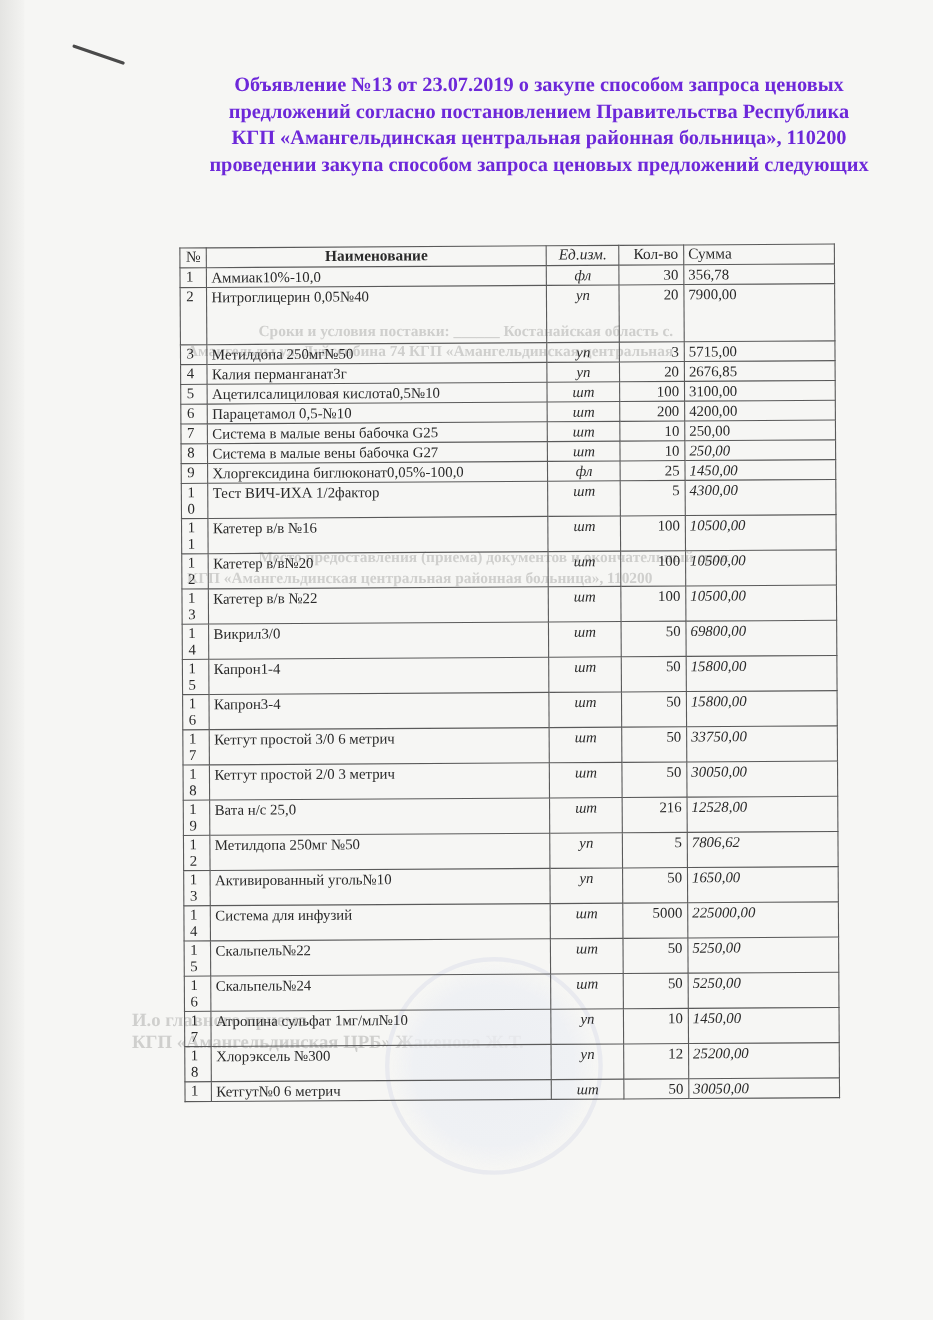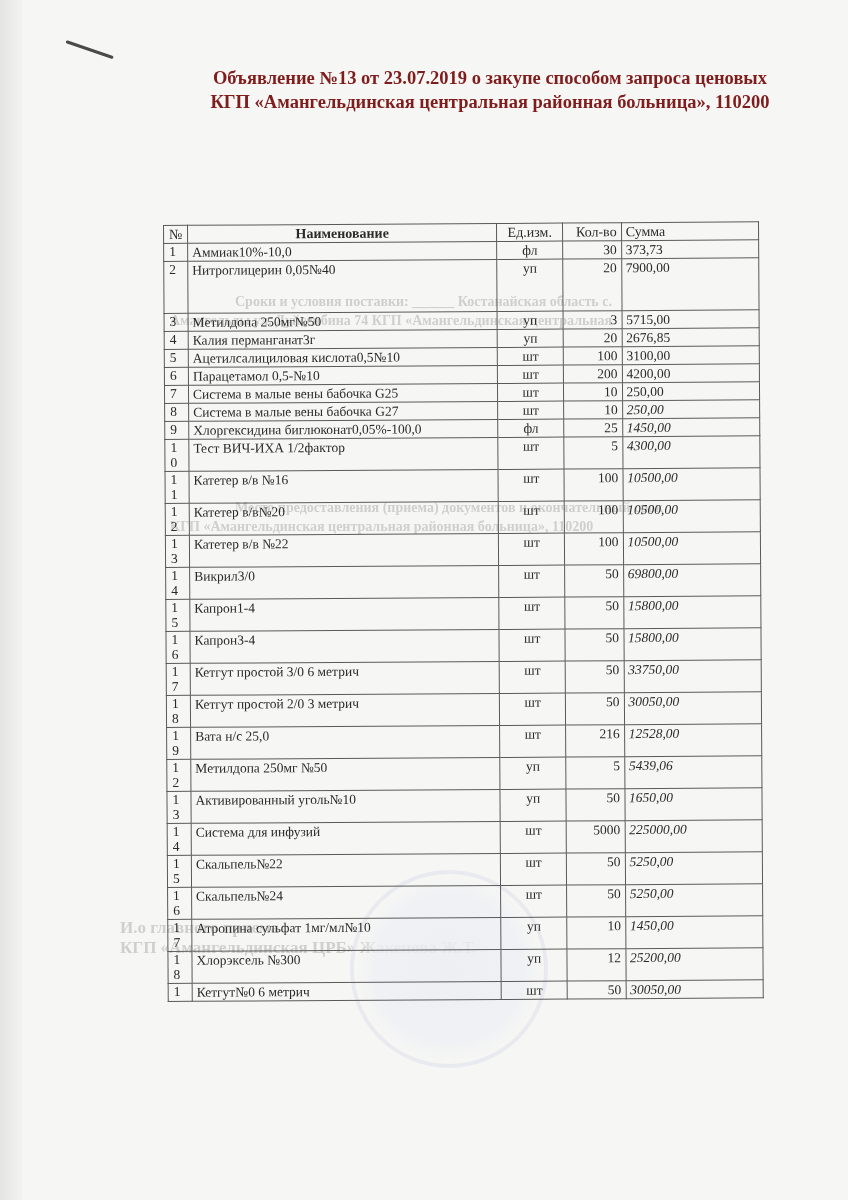--- a/index.html
+++ b/index.html
@@ -54,21 +54,21 @@
     }
     .header {
       position: absolute;
       left: 150px;
       top: 66px;
       width: 680px;
       text-align: center;
       font-weight: bold;
       font-size: 18.5px;
       line-height: 24px;
-      color: #7f1d1d;
+      color: #6d28d9;
     }
     .header div { white-space: nowrap; }
     table.goods {
       position: absolute;
       left: 163px;
       top: 225px;
       width: 596px;
       border-collapse: collapse;
       font-size: 13.5px;
       color: #2a2a2a;
@@ -82,21 +82,21 @@
       line-height: 17px;
     }
     table.goods th {
       font-weight: normal;
       font-size: 14px;
       height: 16px;
     }
     .c-no { width: 14px; text-align: left; padding-left: 5px !important; }
     .c-name { width: 304px; text-align: left; }
     .c-name-h { text-align: center; font-weight: bold !important; }
-    .c-unit { width: 57px; text-align: center; }
+    .c-unit { width: 57px; text-align: center; font-style: italic; }
     .c-qty { width: 50px; text-align: right; }
     .c-sum { width: 130px; text-align: left; }
     .c-sum.italic { font-style: italic; }
     td.c-no .no-char { display: block; line-height: 15px; }
   </style>
 </head>
 <body>
 
 <div class="page-edge"></div>
 <div class="pen-mark"></div>
@@ -104,42 +104,44 @@
 <div class="bleed" style="left:235px; top:292px;">Сроки   и   условия   поставки:   ______   Костанайская   область   с.</div>
 <div class="bleed" style="left:170px; top:311px;">Амангельды  ул.  Дуйсенбина  74  КГП  «Амангельдинская  центральная</div>
 <div class="bleed" style="left:235px; top:498px;">Место предоставления (приема) документов и окончательный срок</div>
 <div class="bleed" style="left:170px; top:517px;">КГП «Амангельдинская  центральная  районная  больница»,  110200</div>
 <div class="bleed" style="left:120px; top:918px; font-size:17px;">И.о главного приема</div>
 <div class="bleed" style="left:120px; top:938px; font-size:17px;">КГП «Амангельдинская ЦРБ»            Жакенова Ж.Т.</div>
 <div class="stamp"></div>
 
 <div class="header">
   <div>Объявление №13   от 23.07.2019  о закупе способом запроса ценовых</div>
+  <div>предложений согласно постановлением Правительства Республика</div>
   <div>КГП «Амангельдинская центральная районная больница», 110200</div>
+  <div>проведении закупа способом запроса ценовых предложений следующих</div>
 </div>
 
 <table class="goods">
   <thead>
     <tr>
       <th class="c-no">№</th>
       <th class="c-name c-name-h">Наименование</th>
       <th class="c-unit">Ед.изм.</th>
       <th class="c-qty">Кол-во</th>
       <th class="c-sum">Сумма</th>
     </tr>
   </thead>
   <tbody id="goods-body">
       <tr style="height: 17px;">
         <td class="c-no">
           <span class="no-char">1</span>
         </td>
         <td class="c-name">Аммиак10%-10,0</td>
         <td class="c-unit">фл</td>
         <td class="c-qty">30</td>
-        <td class="c-sum">373,73</td>
+        <td class="c-sum">356,78</td>
       </tr>
       <tr style="height: 52px;">
         <td class="c-no">
           <span class="no-char">2</span>
         </td>
         <td class="c-name">Нитроглицерин 0,05№40</td>
         <td class="c-unit">уп</td>
         <td class="c-qty">20</td>
         <td class="c-sum">7900,00</td>
       </tr>
@@ -307,21 +309,21 @@
         <td class="c-sum italic">12528,00</td>
       </tr>
       <tr style="height: 32px;">
         <td class="c-no">
           <span class="no-char">1</span>
           <span class="no-char">2</span>
         </td>
         <td class="c-name">Метилдопа 250мг №50</td>
         <td class="c-unit">уп</td>
         <td class="c-qty">5</td>
-        <td class="c-sum italic">5439,06</td>
+        <td class="c-sum italic">7806,62</td>
       </tr>
       <tr style="height: 32px;">
         <td class="c-no">
           <span class="no-char">1</span>
           <span class="no-char">3</span>
         </td>
         <td class="c-name">Активированный уголь№10</td>
         <td class="c-unit">уп</td>
         <td class="c-qty">50</td>
         <td class="c-sum italic">1650,00</td>

